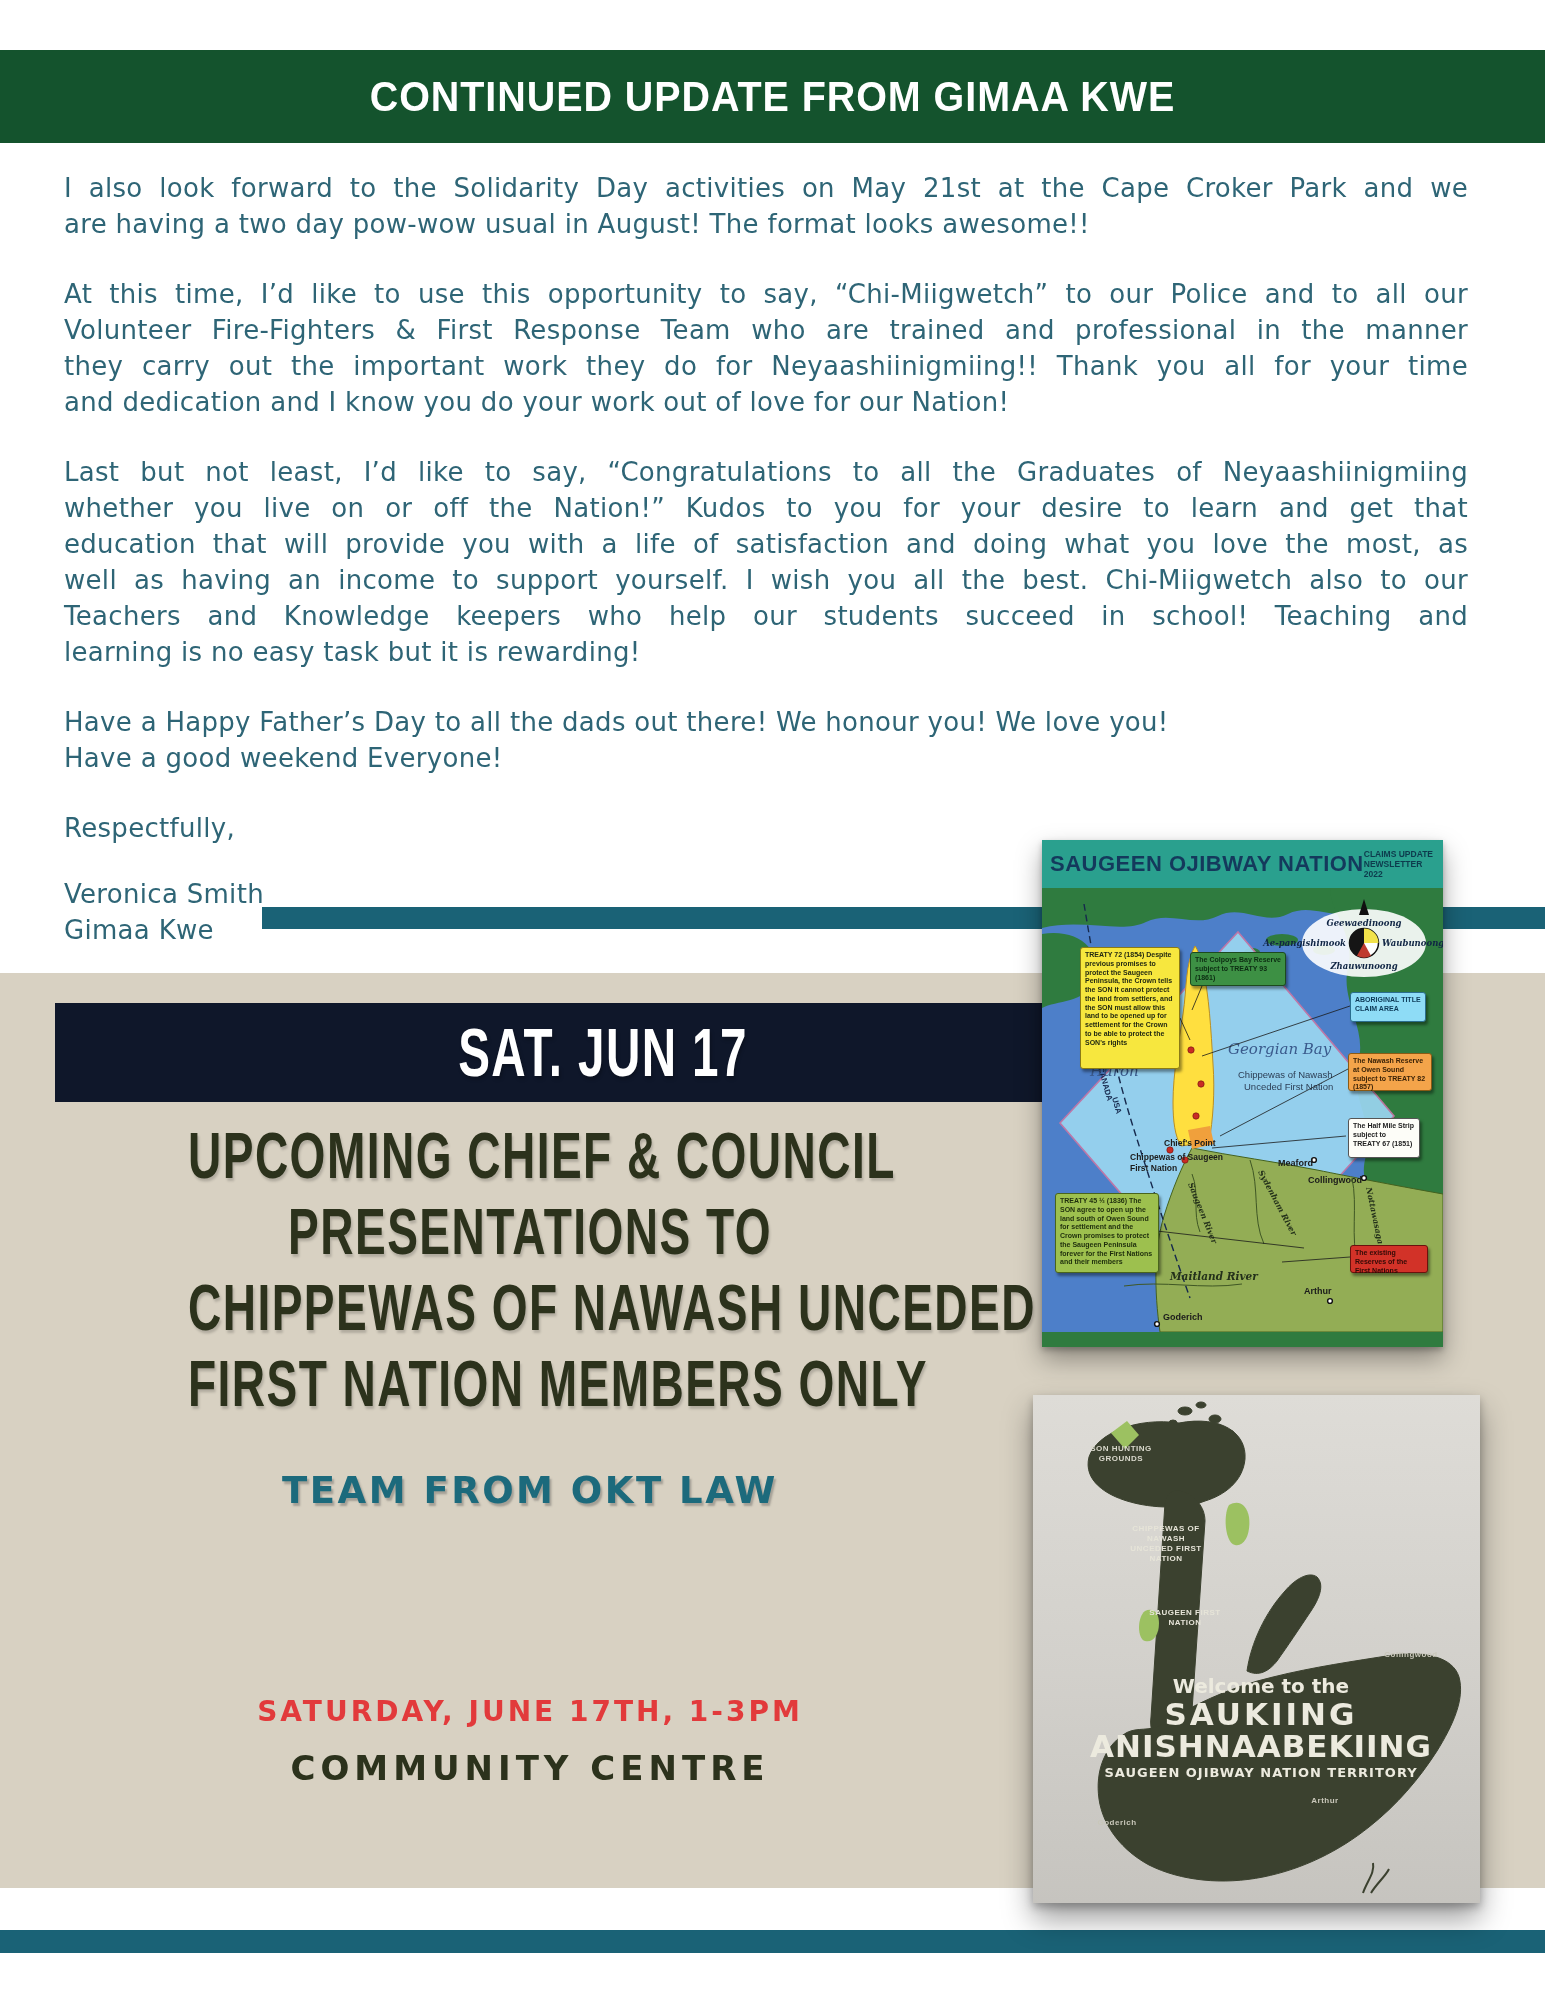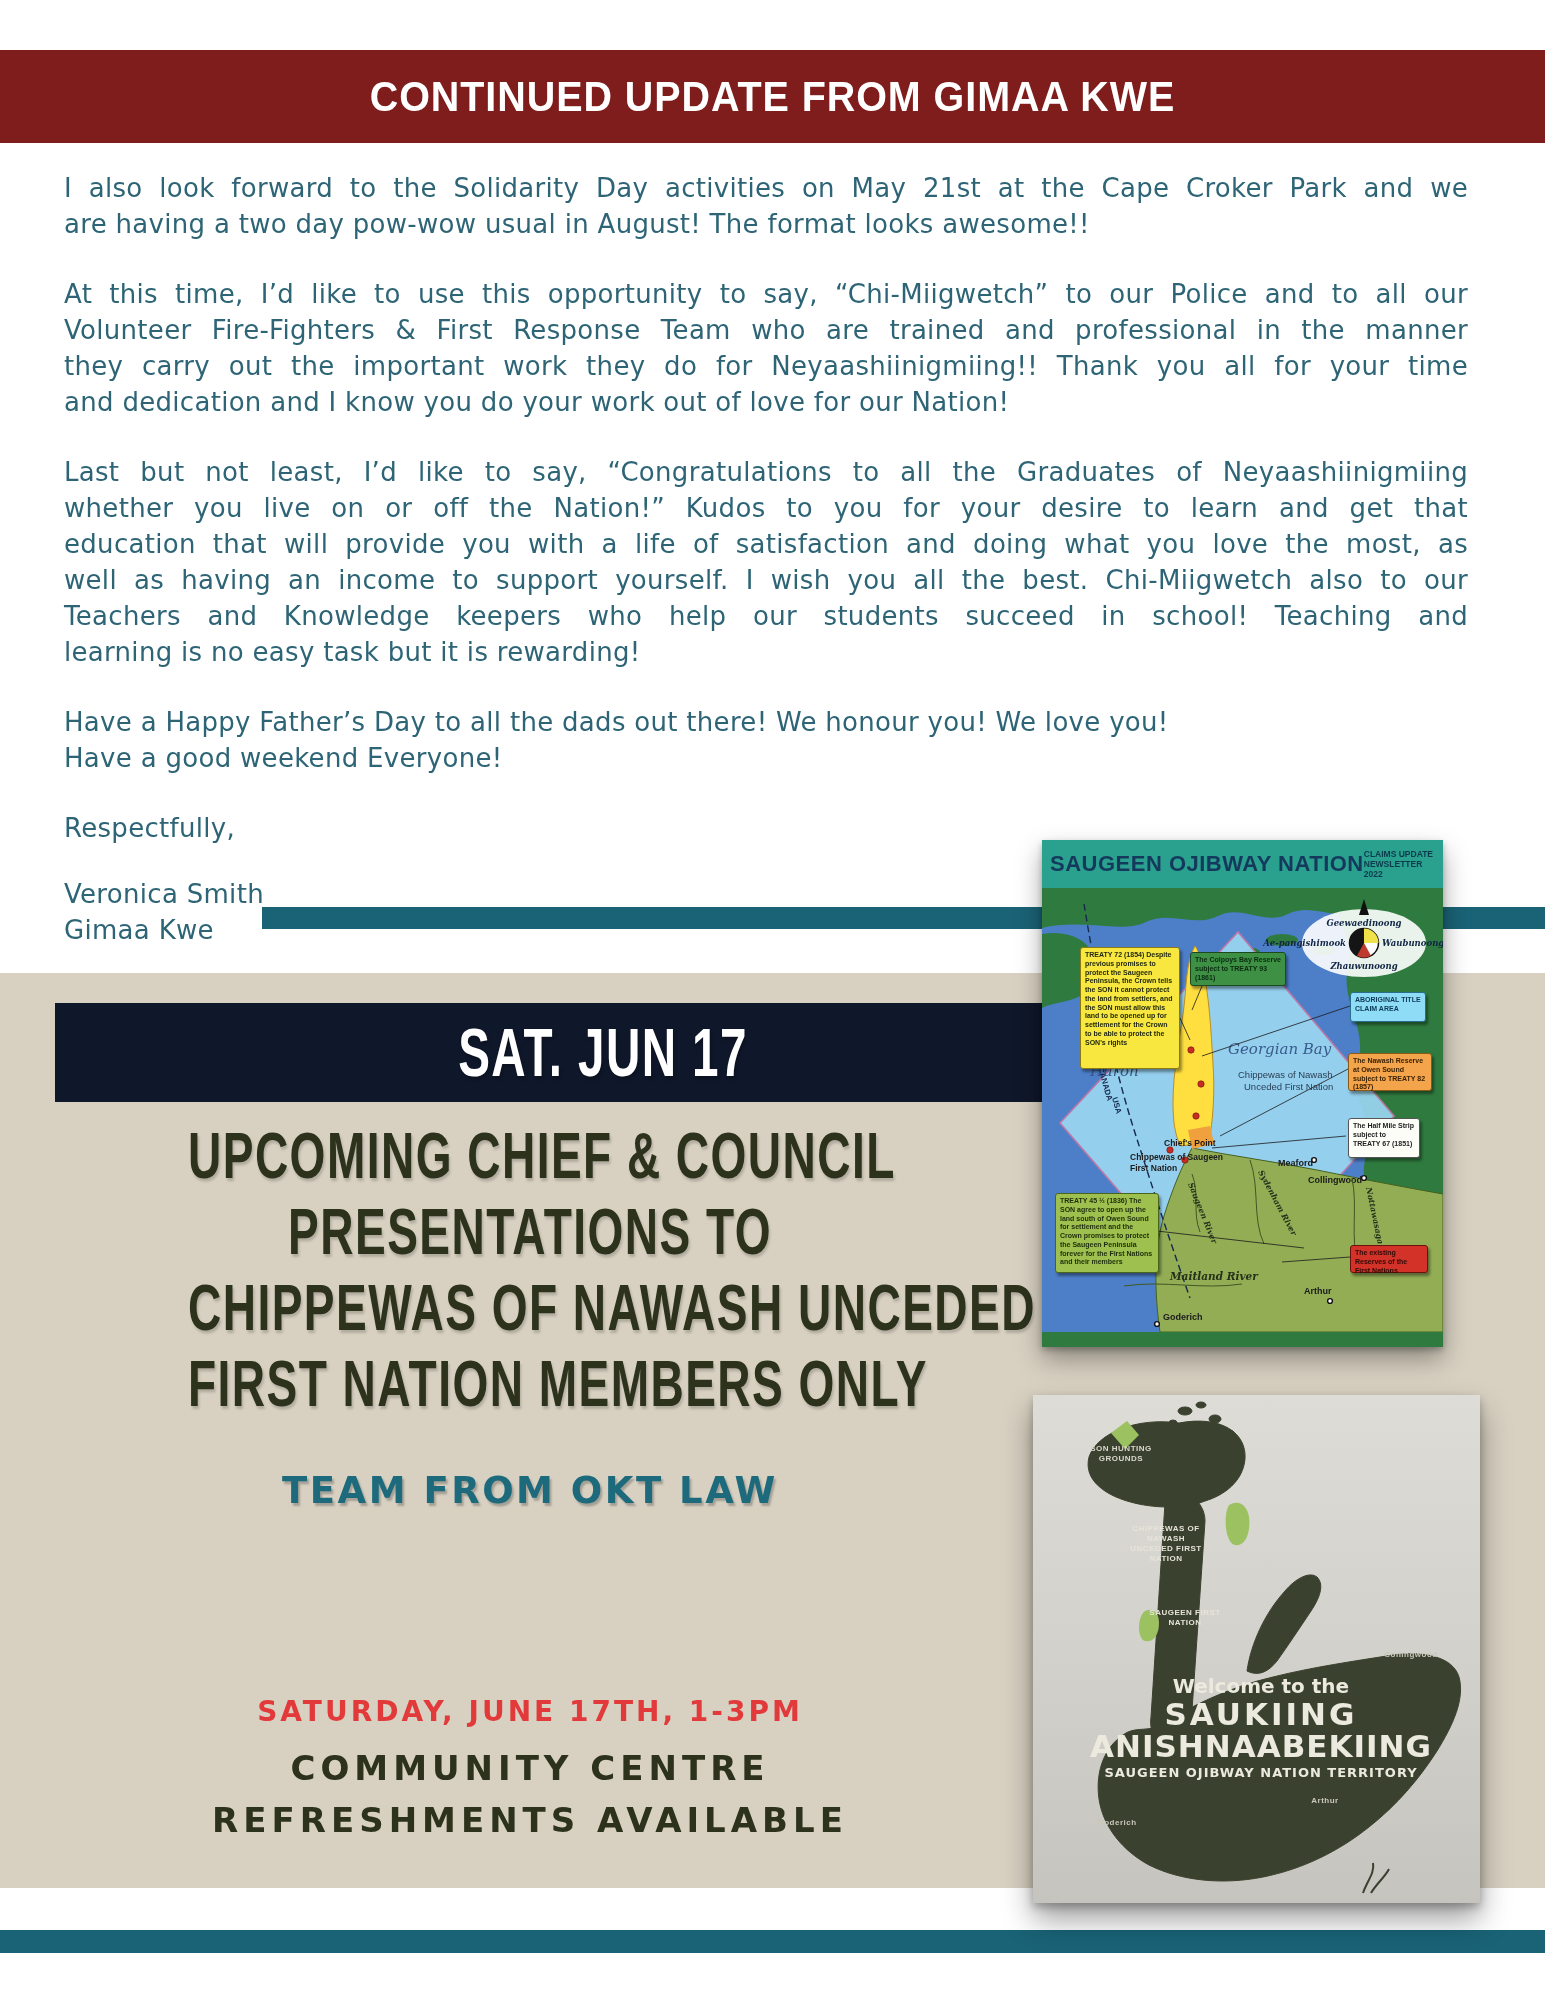--- a/index.html
+++ b/index.html
@@ -1,20 +1,20 @@
 <!DOCTYPE html>
 <html><head>
 <meta charset="utf-8">
 <style>
   html,body{margin:0;padding:0;background:#ffffff;}
   #page{position:relative;width:1545px;height:2000px;background:#ffffff;overflow:hidden;
         font-family:"DejaVu Sans",sans-serif;}
 
   
-  .band-top{position:absolute;left:0;top:50px;width:100%;height:93px;background:#7f1d1d;}
+  .band-top{position:absolute;left:0;top:50px;width:100%;height:93px;background:#14532d;}
   .band-title{display:block;color:#ffffff;font-family:"Liberation Sans",sans-serif;
         font-weight:800;font-size:42px;line-height:93px;text-align:center;
         letter-spacing:1px;transform:scaleX(.94);}
 
   
   .letter{position:absolute;left:64px;top:170px;width:1404px;color:#2e6576;
         font-size:26px;line-height:36px;letter-spacing:.3px;}
   .para{margin:0 0 34px 0;}
   .jline{text-align:justify;text-align-last:justify;}
   .lline{text-align:left;}
@@ -131,21 +131,20 @@
     <span class="hl">CHIPPEWAS OF NAWASH UNCEDED</span>
     <span class="hl">FIRST NATION MEMBERS ONLY</span>
   </div>
 
   <div class="subheading">
     <span class="sl">TEAM FROM OKT LAW</span>
   </div>
 
   <div class="when">SATURDAY, JUNE 17TH, 1-3PM</div>
   <div class="where">COMMUNITY CENTRE</div>
-  <div class="note">REFRESHMENTS AVAILABLE</div>
 
   <div class="band-bottom"></div>
 
   <div class="map1">
     <div class="map1-header">
       <span class="map1-title">SAUGEEN OJIBWAY NATION</span>
       <span class="map1-badge">
         <span style="display:block">CLAIMS UPDATE</span>
         <span style="display:block">NEWSLETTER 2022</span>
       </span>

